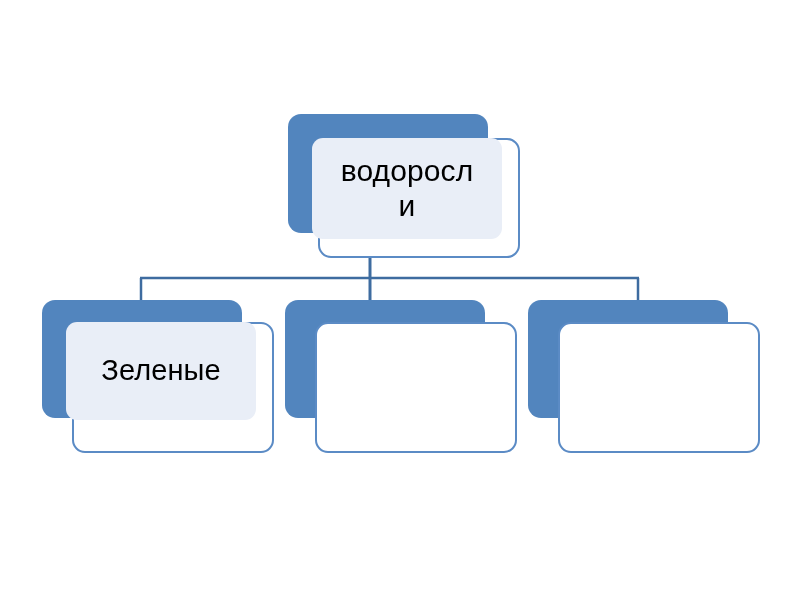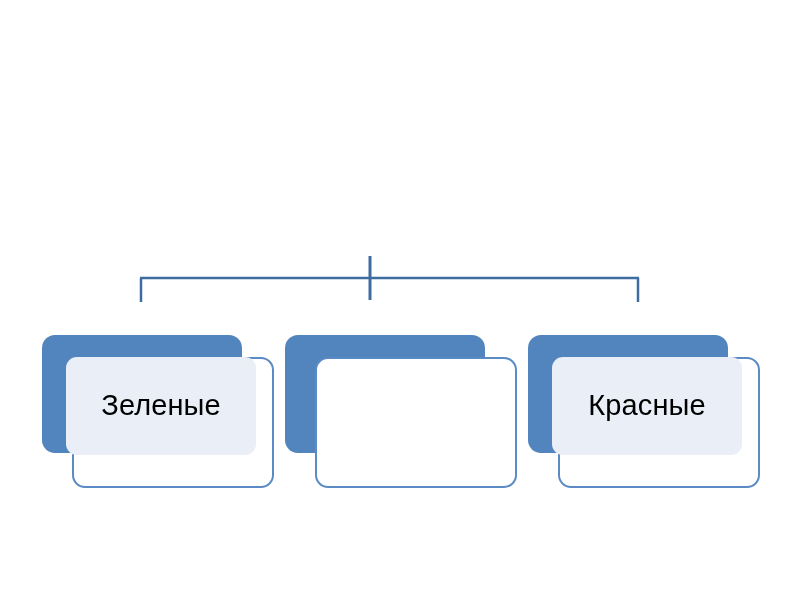--- a/index.html
+++ b/index.html
@@ -71,21 +71,21 @@
   }
 
   
   #node-root { left: 288px; top: 114px; width: 232px; height: 144px; }
   #node-root .slab  { left: 0px;  top: 0px;  width: 200px; height: 119px; }
   #node-root .card  { left: 30px; top: 24px; width: 202px; height: 120px; }
   #node-root .panel { left: 24px; top: 24px; width: 190px; height: 101px; padding: 0 6px; }
   #node-root .label { font-size: 30px; }
 
   
-  .node-child { width: 232px; height: 154px; top: 300px; margin-top: 35px; }
+  .node-child { width: 232px; height: 154px; top: 300px; }
   .node-child .slab  { left: 0px;  top: 0px;  width: 200px; height: 118px; }
   .node-child .card  { left: 30px; top: 22px; width: 202px; height: 131px; }
   .node-child .panel { left: 24px; top: 22px; width: 190px; height: 98px; padding: 0 6px; }
   .node-child .label { font-size: 29px; }
 
   #node-green { left: 42px; }
   #node-brown { left: 285px; }
   #node-red   { left: 528px; }
 </style>
 </head>
@@ -97,35 +97,40 @@
 
     <line x1="370" y1="256" x2="370" y2="300" stroke="#3E6CA0" stroke-width="3"></line>
 
     <line x1="140" y1="278" x2="639" y2="278" stroke="#3E6CA0" stroke-width="2.5"></line>
 
     <line x1="141" y1="278" x2="141" y2="302" stroke="#3E6CA0" stroke-width="2.5"></line>
 
     <line x1="638" y1="278" x2="638" y2="302" stroke="#3E6CA0" stroke-width="2.5"></line>
   </svg>
 
+  <div class="node" id="node-root">
+    <div class="slab"></div>
+    <div class="card"></div>
+    <div class="panel">
+      <span class="label">водоросл
+и</span>
+    </div>
+  </div>
 
   <div class="node node-child" id="node-green">
     <div class="slab"></div>
     <div class="card"></div>
     <div class="panel">
       <span class="label">Зеленые</span>
     </div>
   </div>
 
   <div class="node node-child" id="node-brown">
     <div class="slab"></div>
     <div class="card"></div>
   </div>
 
   <div class="node node-child" id="node-red">
     <div class="slab"></div>
     <div class="card"></div>
-    <div class="panel">
-      <span class="label">Красные</span>
-    </div>
   </div>
 
 </div>
 
 </body></html>

